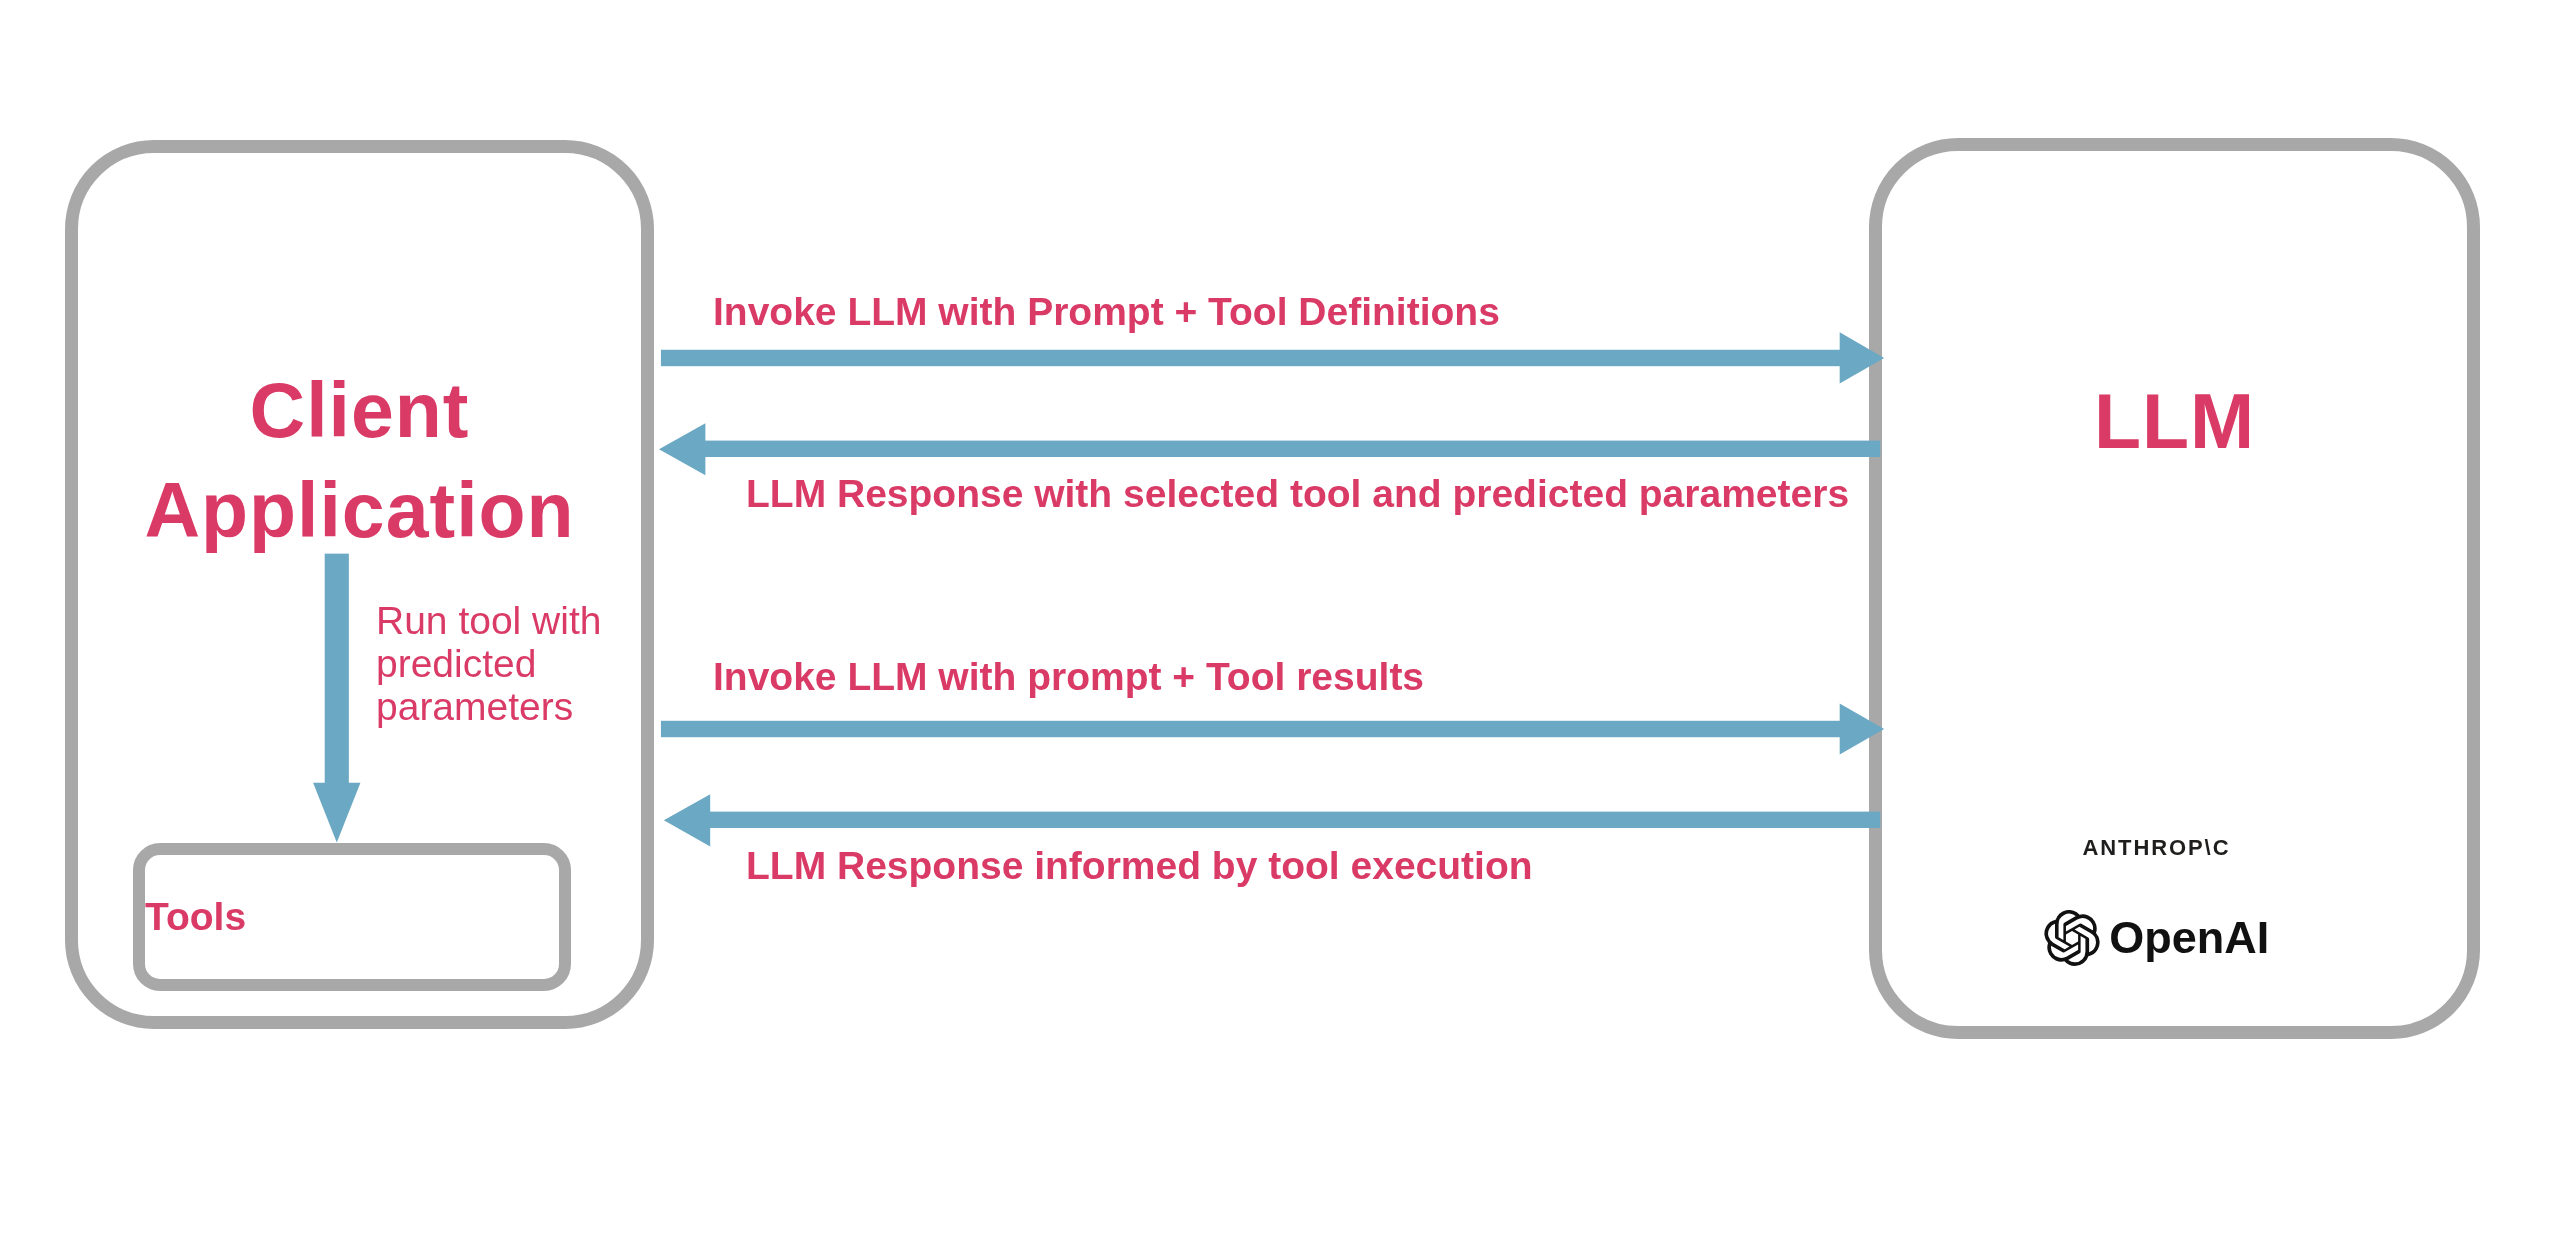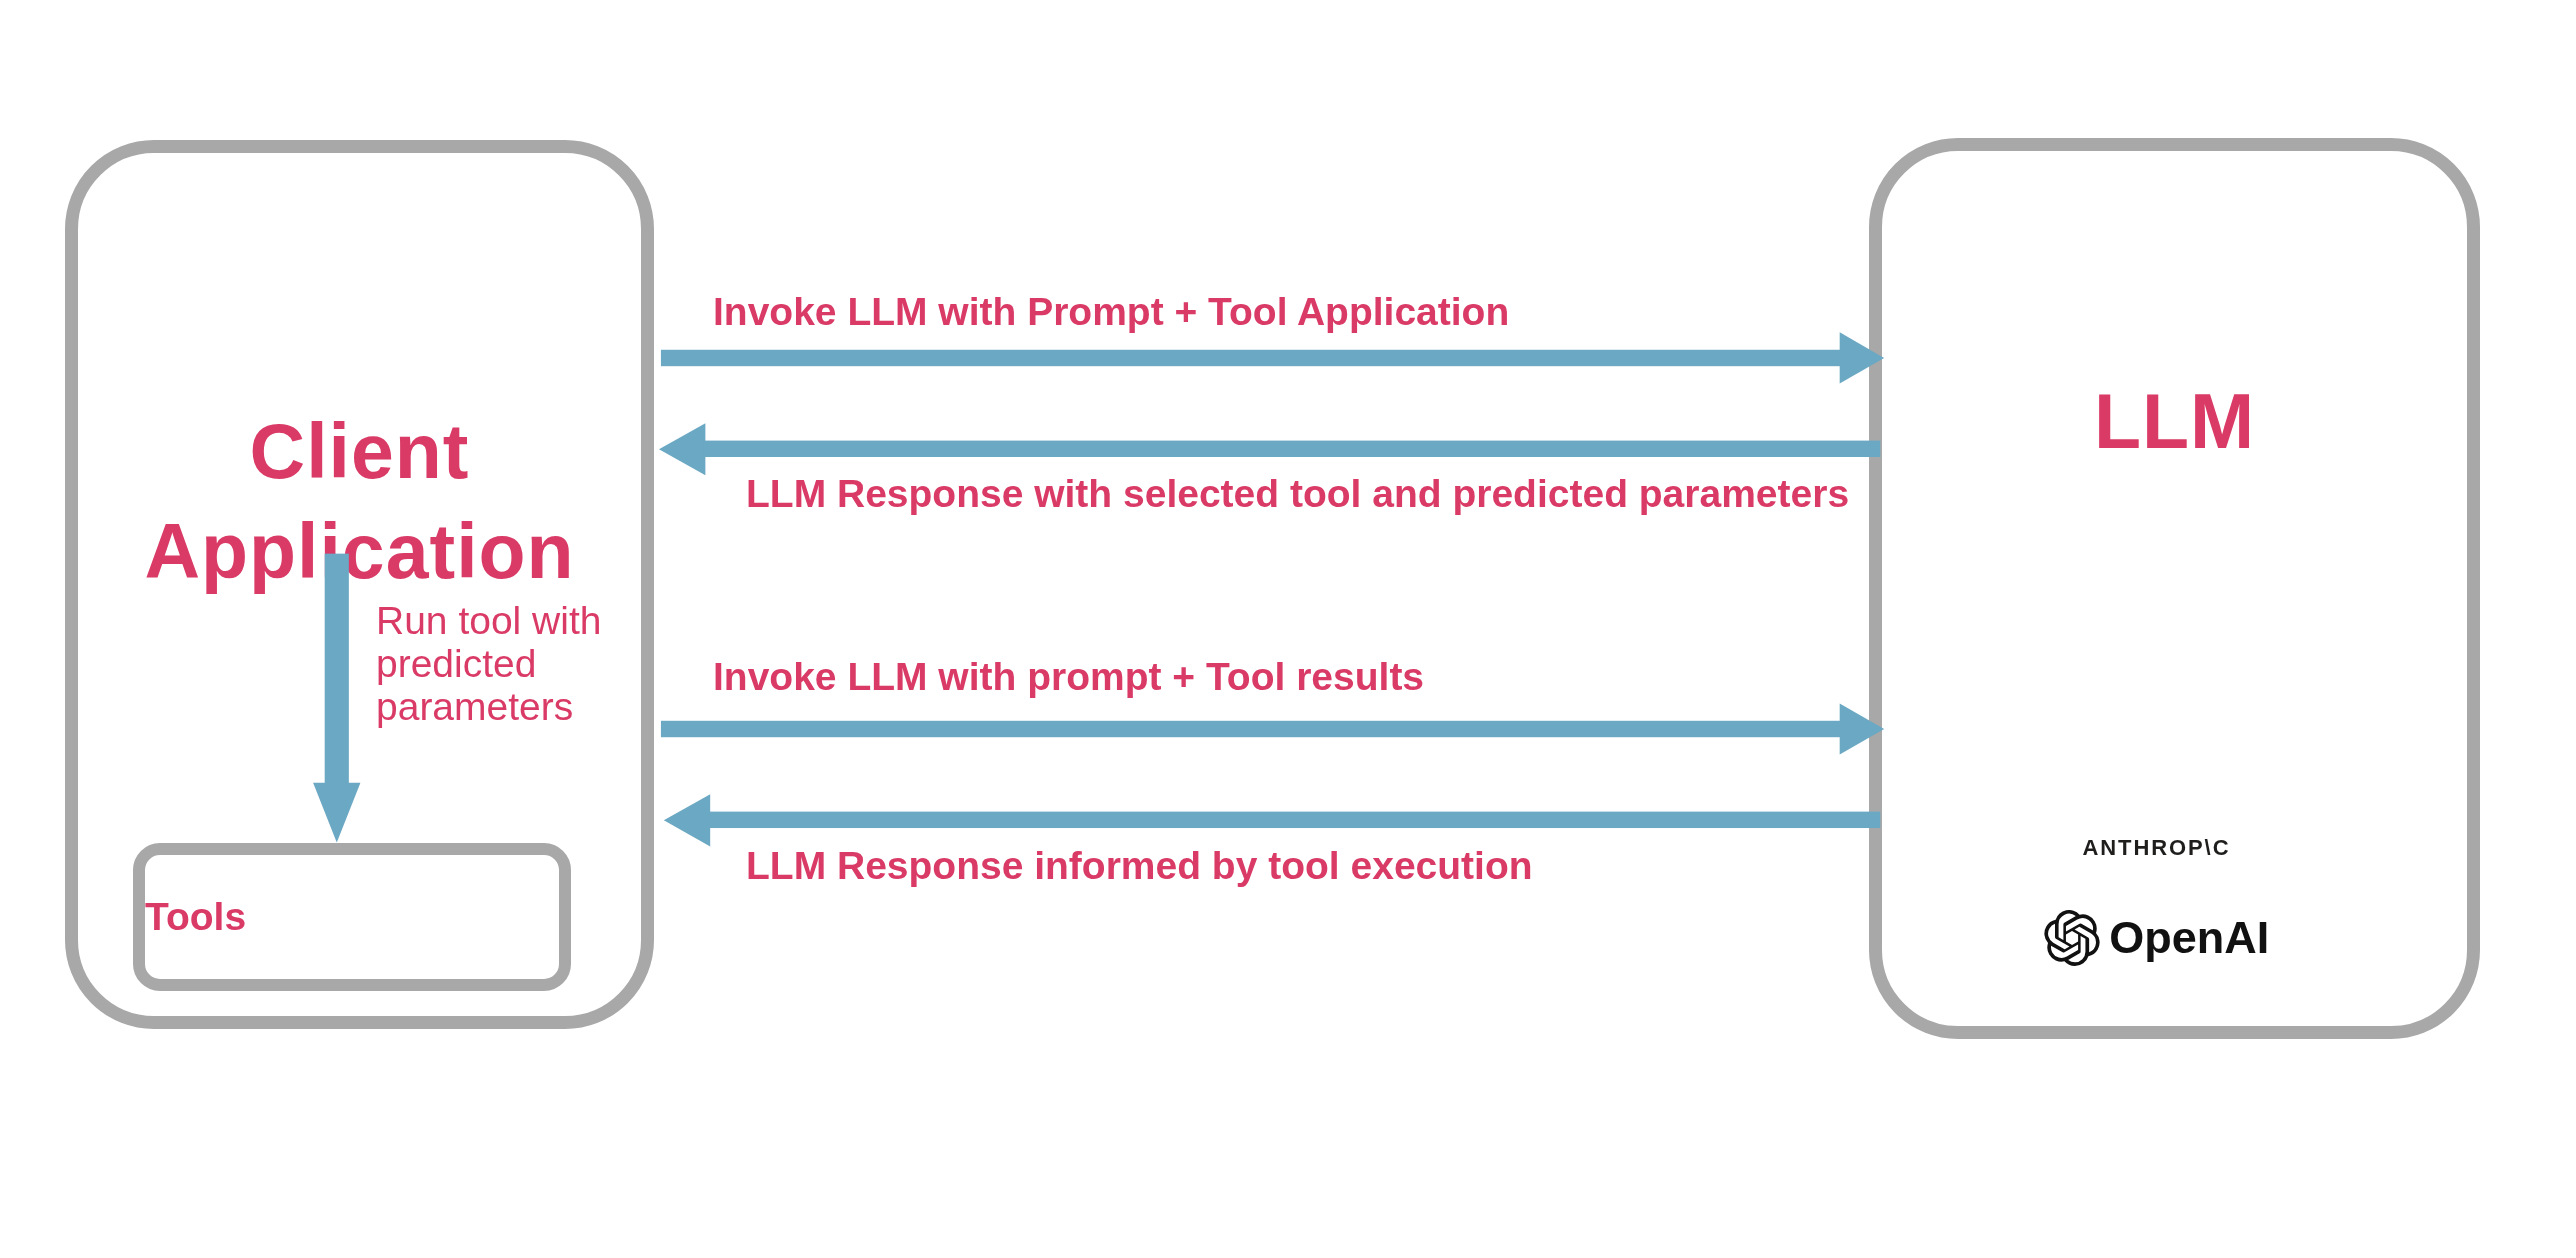--- a/index.html
+++ b/index.html
@@ -35,21 +35,21 @@
   }
   .big-title {
     position: absolute;
     text-align: center;
     color: #da3a66;
     font-weight: 700;
     font-size: 77px;
     letter-spacing: 1px;
     white-space: nowrap;
   }
-  #client-title { left: 65px;  top: 360px; width: 589px; line-height: 100px; margin-top: 41px; }
+  #client-title { left: 65px;  top: 360px; width: 589px; line-height: 100px; }
   #llm-title    { left: 1869px; top: 362px; width: 611px; line-height: 118px; }
   .flow-label {
     position: absolute;
     color: #da3a66;
     font-weight: 700;
     font-size: 39px;
     line-height: 43px;
     white-space: nowrap;
   }
   #label-invoke-1   { left: 713px; top: 290px; }
@@ -149,20 +149,20 @@
       <rect class="arrow-shape" x="684" y="746" width="1222" height="17"></rect>
       <polygon class="arrow-shape" points="1904,728 1950,754.5 1904,781"></polygon>
     </g>
 
     <g>
       <polygon class="arrow-shape" points="687,849 735,822 735,876"></polygon>
       <rect class="arrow-shape" x="733" y="840" width="1213" height="17"></rect>
     </g>
   </svg>
 
-  <div id="label-invoke-1" class="flow-label">Invoke LLM with Prompt + Tool Application</div>
+  <div id="label-invoke-1" class="flow-label">Invoke LLM with Prompt + Tool Definitions</div>
   <div id="label-response-1" class="flow-label">LLM Response with selected tool and predicted parameters</div>
   <div id="label-run-tool">Run tool with predicted parameters</div>
   <div id="label-invoke-2" class="flow-label">Invoke LLM with prompt + Tool results</div>
   <div id="label-response-2" class="flow-label">LLM Response informed by tool execution</div>
 
 </div>
 
 
 </body></html>

